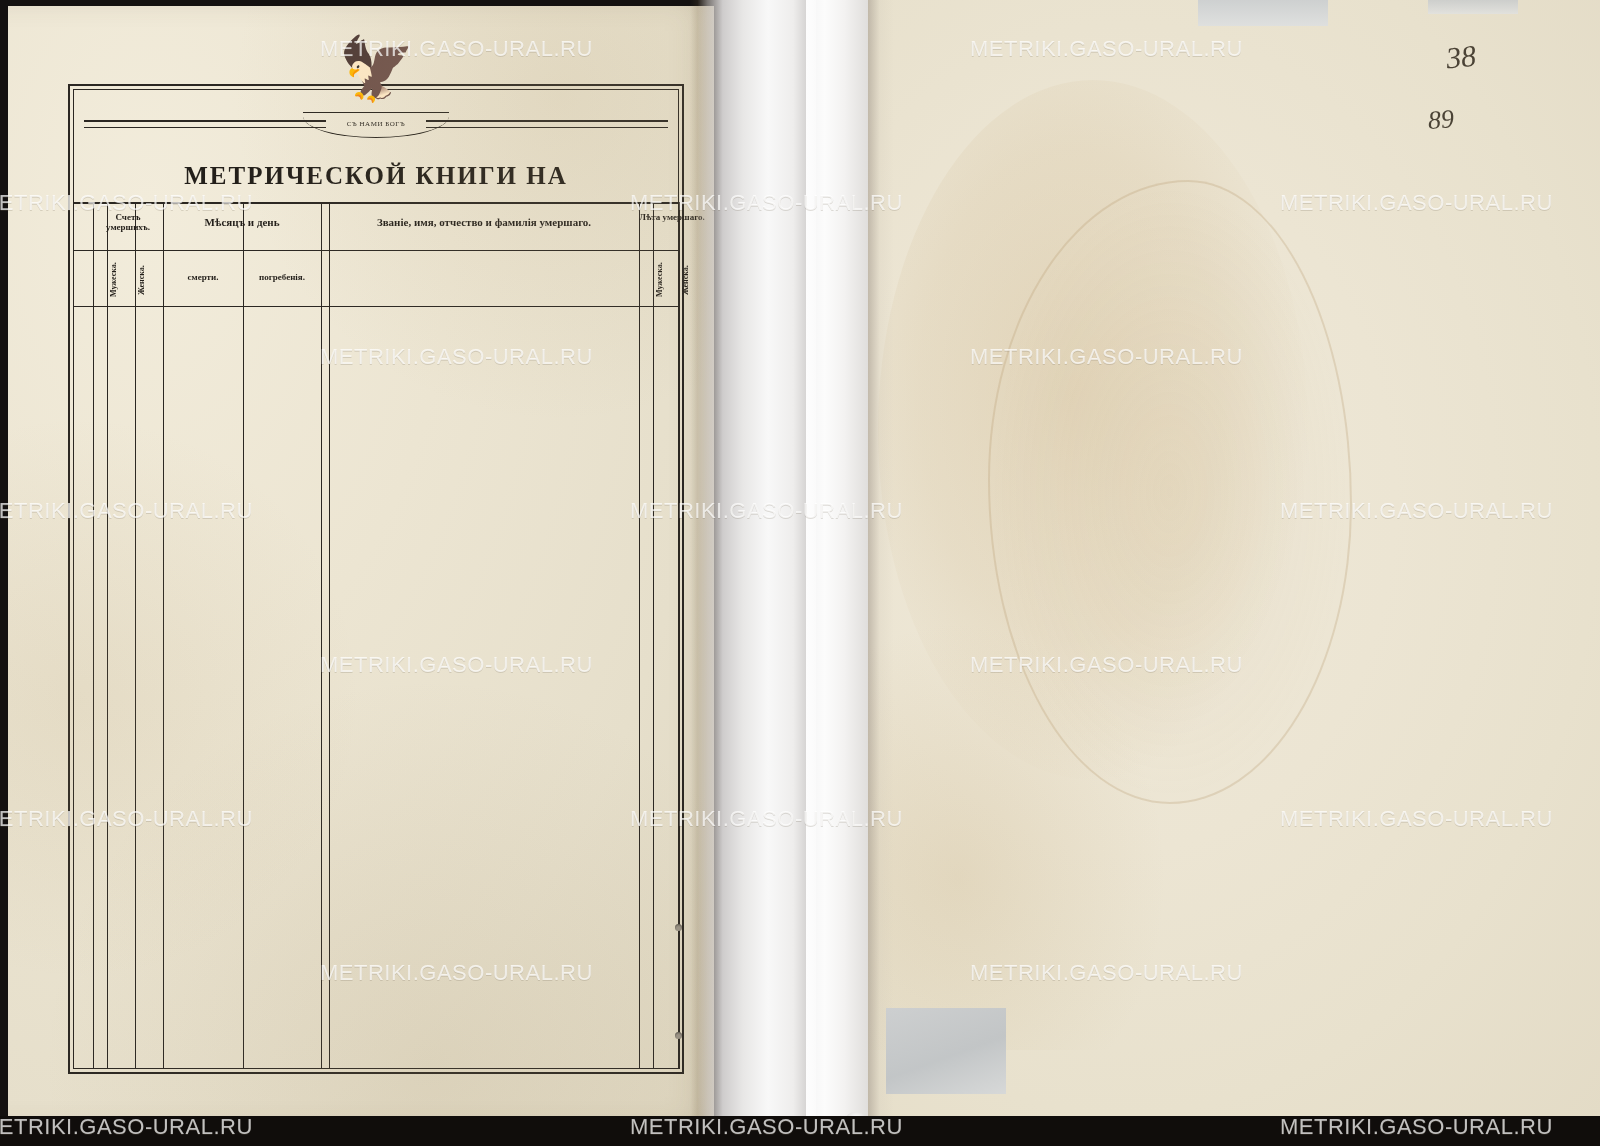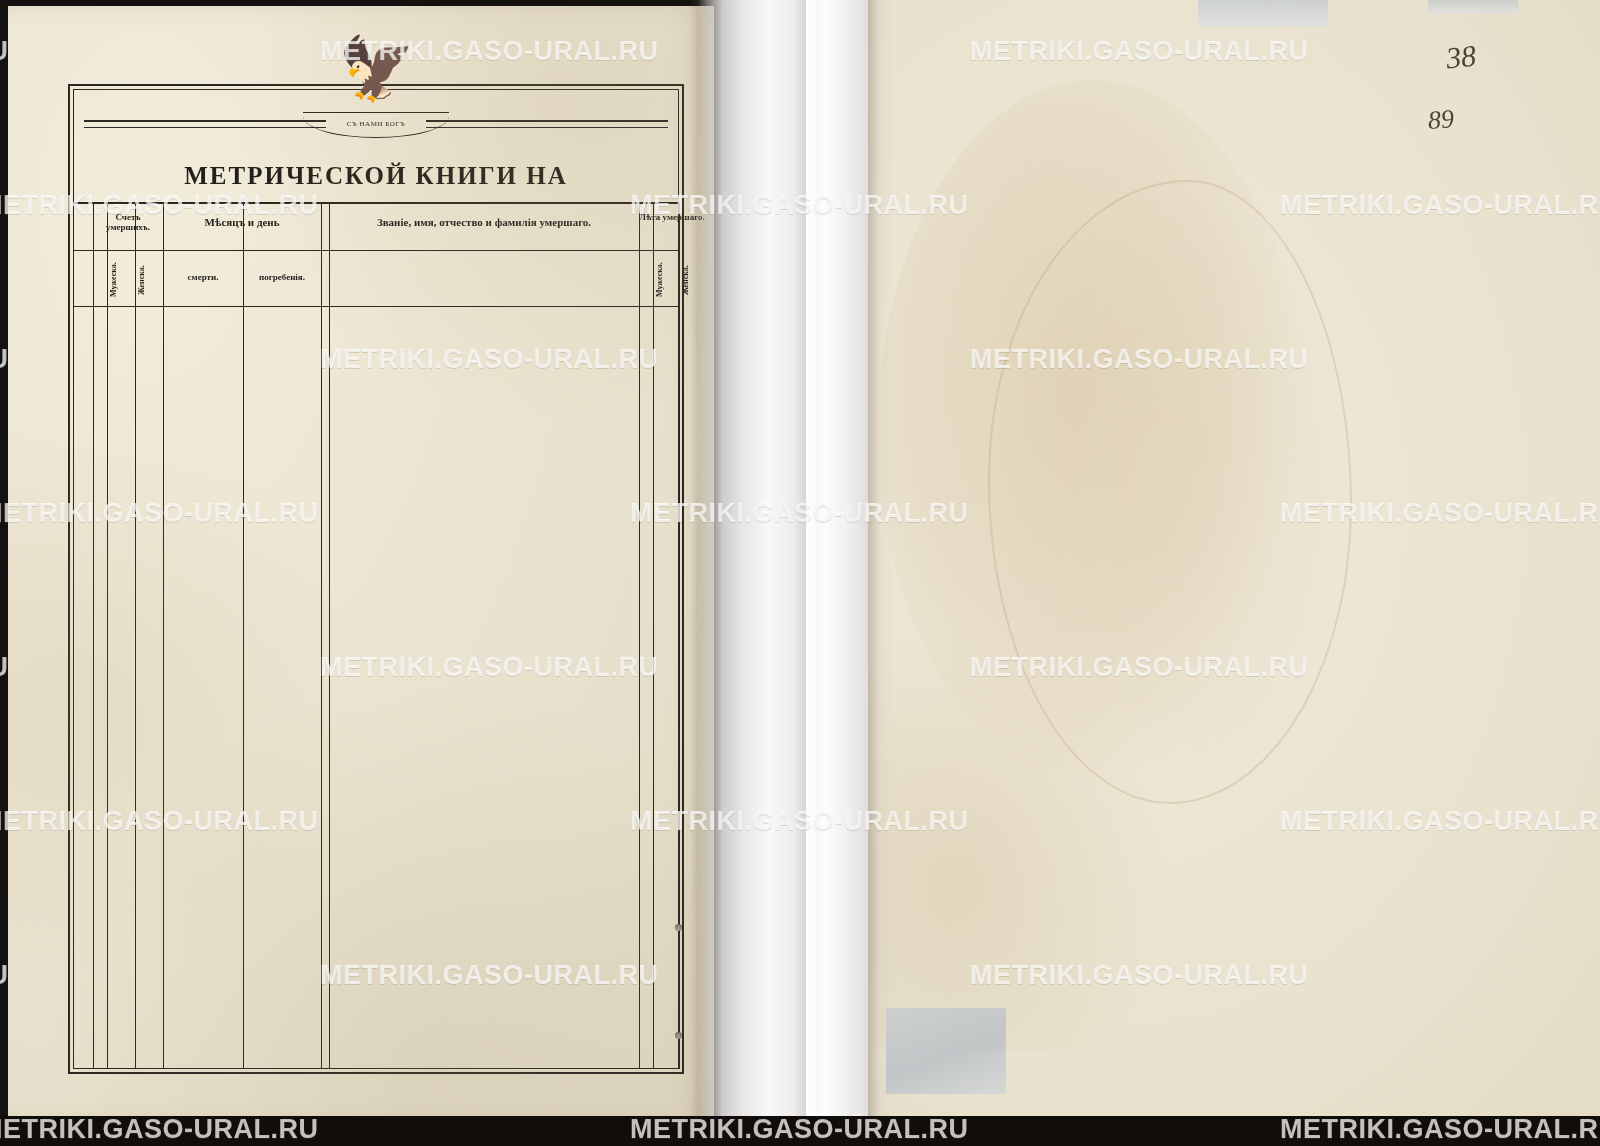--- a/index.html
+++ b/index.html
@@ -243,22 +243,22 @@
 
   
   .wm-layer {
     position: absolute; inset: 0;
     pointer-events: none;
     overflow: hidden;
   }
   .wm {
     position: absolute;
     font-family: "Liberation Sans", sans-serif;
-    font-weight: bold;
-    font-size: 27px;
+    font-weight: normal;
+    font-size: 22px;
     letter-spacing: .5px;
     color: rgba(255,255,255,0.72);
     text-shadow: 0 1px 0 rgba(120,110,90,0.22);
     white-space: nowrap;
   }
 </style>
 </head>
 <body>
 
 <div id="scan">

